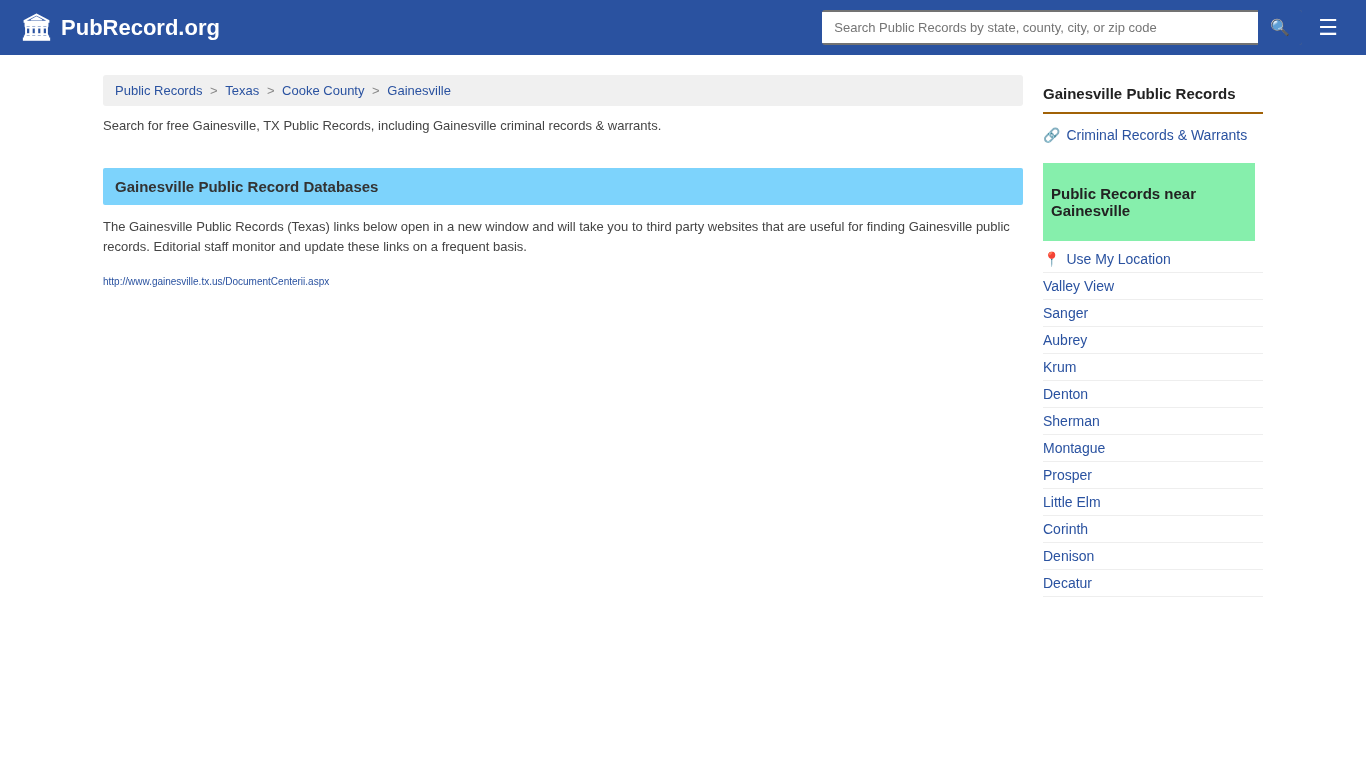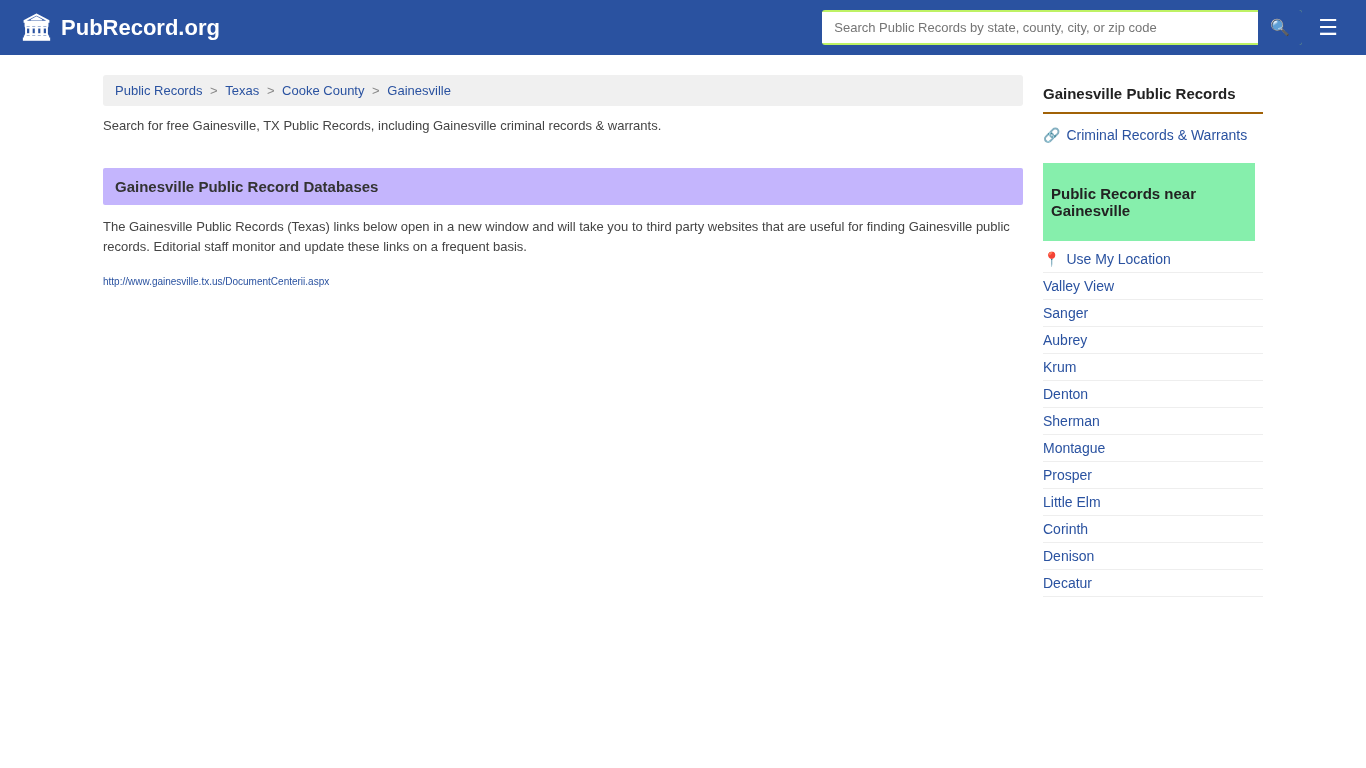--- a/index.html
+++ b/index.html
@@ -27,21 +27,21 @@
       font-size: 26px;
     }
     .header-right {
       display: flex;
       align-items: center;
       gap: 8px;
     }
     .search-bar {
       display: flex;
       align-items: center;
-      background: #bef264;
+      background: #737373;
       border-radius: 3px;
       overflow: hidden;
       width: 480px;
     }
     .search-bar input {
       border: none;
       outline: none;
       padding: 8px 12px;
       font-size: 13px;
       width: 440px;
@@ -102,21 +102,21 @@
     
     .description {
       font-size: 13px;
       color: #444;
       margin-bottom: 20px;
       padding-bottom: 15px;
     }
 
     
     .section-header {
-      background: #c4b5fd;
+      background: #7dd3fc;
       padding: 10px 12px;
       font-weight: bold;
       font-size: 15px;
       margin-bottom: 12px;
       border-radius: 2px;
     }
 
     .section-description {
       font-size: 13px;
       color: #444;

